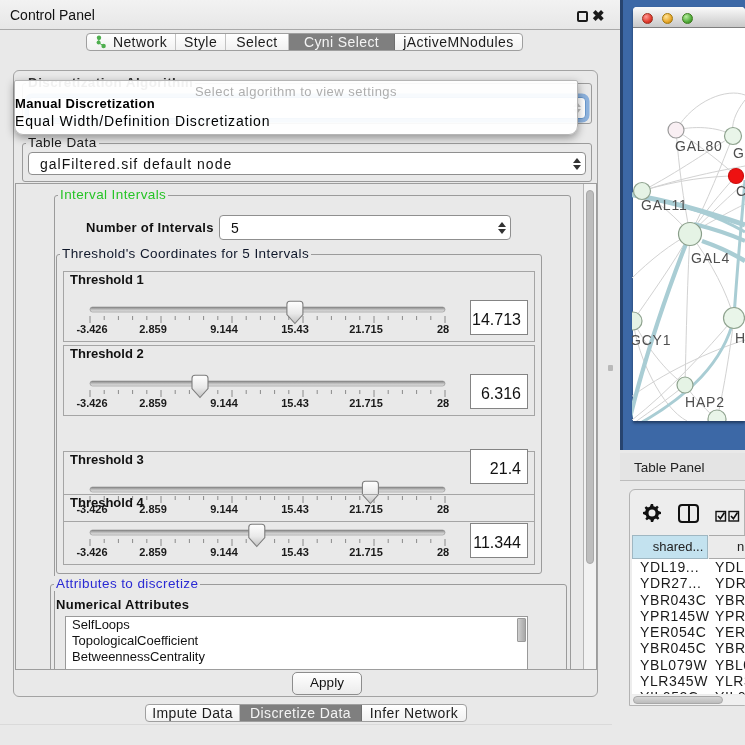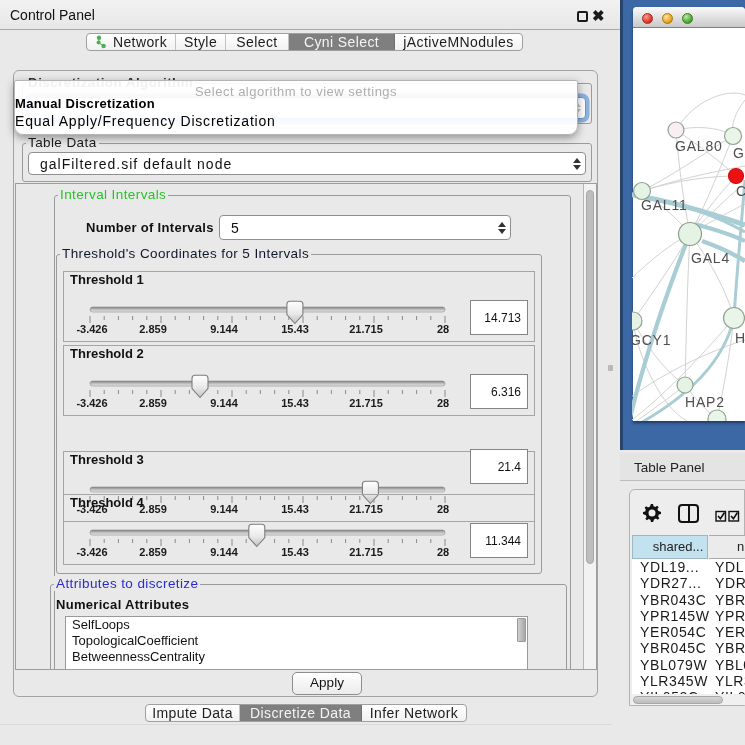--- a/index.html
+++ b/index.html
@@ -32,21 +32,21 @@
 #popup .hint { position:absolute; left:0; right:0; top:3px; text-align:center; color:#aeaeae; font-size:13px; letter-spacing:0.5px; }
 #popup .it1 { position:absolute; left:0px; top:15px; font-weight:bold; color:#000; font-size:13px; letter-spacing:0.3px; }
 #popup .it2 { position:absolute; left:0px; top:32px; color:#000; font-size:14px; letter-spacing:0.8px; }
 
 #viewport { left:15px; top:183px; width:582px; height:487px; border:1px solid #9d9d9d; overflow:hidden; }
 #vsb { left:583px; top:184px; width:13px; height:485px; background:#f2f2f2; border-left:1px solid #b5b5b5; }
 #vsb .thumb { position:absolute; left:2px; top:6px; width:8px; height:374px; background:#bdbdbd; border:1px solid #a8a8a8; border-radius:5px; }
 
 .tpanel { position:absolute; left:47px; width:472px; height:71px; border:1px solid #a5a5a5;padding-left:36px; }
 .tlabel { position:absolute; left:6px; top:0px; font-weight:bold; font-size:13px; color:#111; }
-.tfield { position:absolute; left:454px; width:58px; height:35px; background:#fff; border:1px solid #848484; font-size:12px; color:#111; text-align:right; padding:10px 6px 12px 0; }
+.tfield { position:absolute; left:454px; width:58px; height:35px; background:#fff; border:1px solid #848484; font-size:16px; color:#111; text-align:right; padding:10px 6px 12px 0; }
 
 #numlist { left:49px; top:432px; width:463px; height:55px; background:#fff; border:1px solid #999; font-size:13px; color:#111; }
 #numlist div { padding-left:6px; height:16px; line-height:16px; }
 #listsb { position:absolute; right:1px; top:1px; width:9px; height:24px; background:linear-gradient(90deg,#cfcfcf,#a8a8a8); border:1px solid #9a9a9a; border-radius:1px; }
 
 #apply { left:268px; top:672px; width:70px; height:23px; background:linear-gradient(#ffffff,#ebebeb); border:1px solid #8d8d8d; border-radius:5px; font-size:13.5px; color:#111; text-align:center; line-height:20px;margin-left:24px; }
 
 #bluewrap { left:620px; top:0; width:125px; height:450px; background:#3c68a6; border-left:3px solid #27446f; }
 #netwin { left:633px; top:7px; width:112px; height:414px; border-radius:4px 4px 0 0; background:#fff; box-shadow:0 2px 3px rgba(10,20,40,0.55); }
 #nettitle { left:633px; top:7px; width:112px; height:21px; background:linear-gradient(#fafafa,#c9c9c9); border-bottom:1px solid #7f7f7f; border-radius:4px 4px 0 0; }
@@ -96,21 +96,21 @@
   <div class="gtitle" style="color:#1a1a1a;">Table Data</div>
 </div>
 <div class="combo" style="left:28px;top:152px;width:558px;height:23px;">
     <span class="ctext">galFiltered.sif default node</span>
     <span class="spin"></span>
   </div>
 
 <div class="abs" id="popup">
   <div class="hint">Select algorithm to view settings</div>
   <div class="it1">Manual Discretization</div>
-  <div class="it2">Equal Apply/Frequency Discretization</div>
+  <div class="it2">Equal Width/Definition Discretization</div>
 </div>
 
 <div class="abs" id="viewport">
   <div style="position:relative;width:100%;height:100%;">
     <div class="group" style="left:38px;top:11px;width:517px;height:600px;border-radius:3px;">
       <div class="gtitle" style="color:#27c427;">Interval Intervals</div>
     </div>
     <div class="abs" style="left:70px;top:36px;font-weight:bold;font-size:13px;letter-spacing:0.3px;color:#111;">Number of Intervals</div>
     <div class="combo" style="left:203px;top:31px;width:292px;height:25px;">
         <span class="ctext">5</span>

